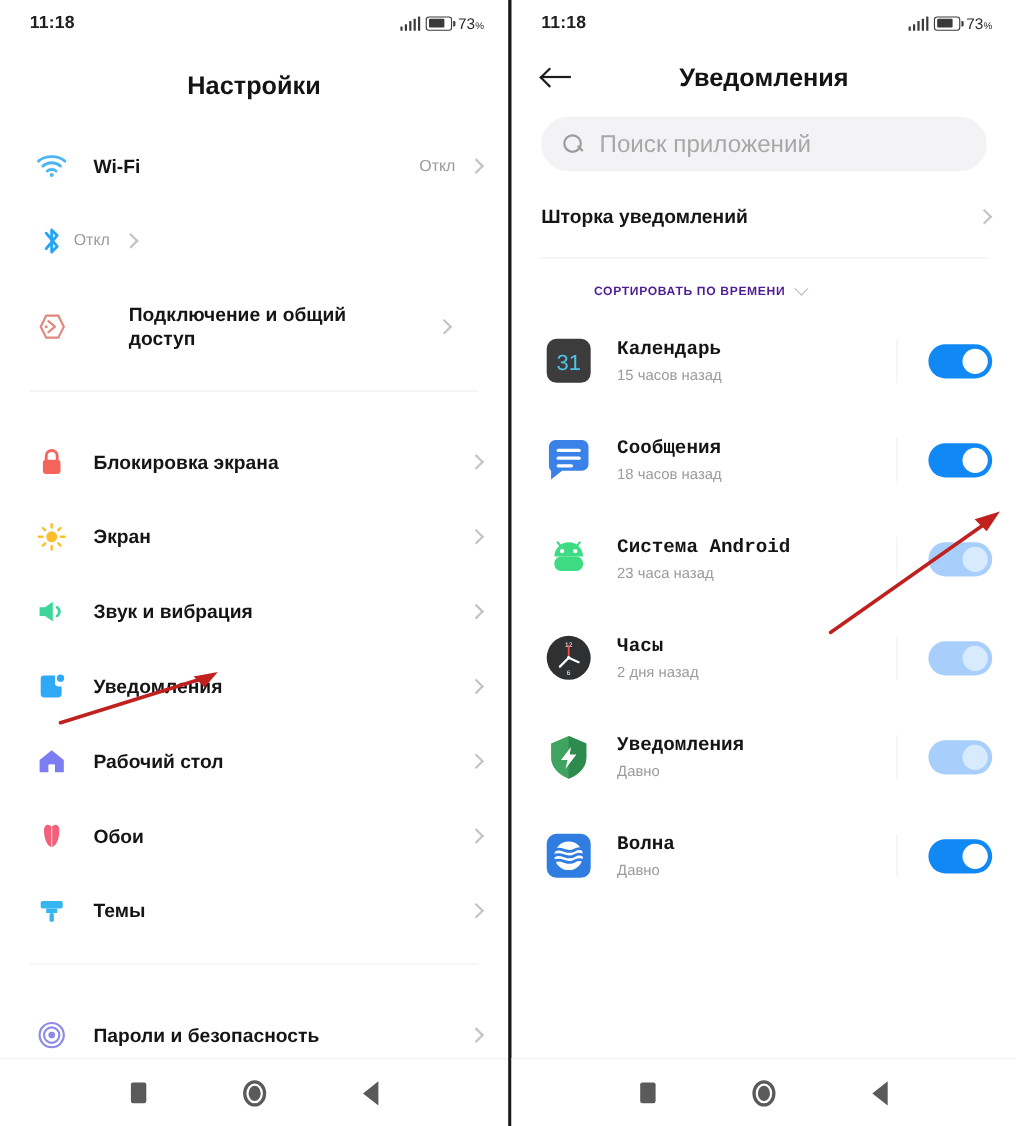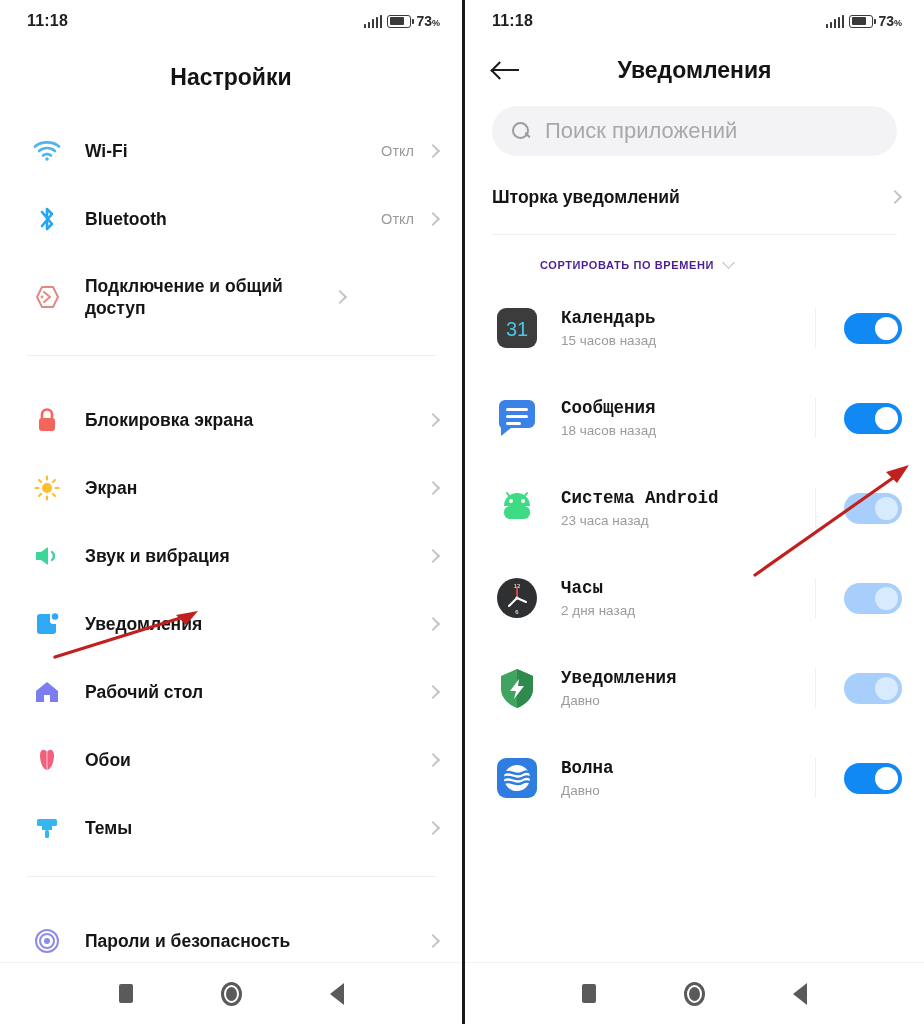--- a/index.html
+++ b/index.html
@@ -29,42 +29,42 @@
   .signal i:nth-child(5) { height: 13px; }
   .battery {
     width: 24px; height: 13px; border: 1.6px solid #3a3a3a; border-radius: 3px;
     position: relative; padding: 1.4px; display: flex;
   }
   .battery::after {
     content: ""; position: absolute; right: -3.5px; top: 3.6px;
     width: 2.2px; height: 4.5px; background: #3a3a3a; border-radius: 0 1px 1px 0;
   }
   .battery b { display: block; width: 73%; background: #3a3a3a; border-radius: 1px; }
-  .battery-pct { font-size: 14px; font-weight: bold; color: #2b2b2b; }
+  .battery-pct { font-size: 14px; font-weight: normal; color: #2b2b2b; }
   .battery-pct small { font-size: 9px; }
 
   
   .page-title {
     text-align: center; font-size: 23px; font-weight: bold;
     color: #141414; padding: 22px 0 26px;
   }
   .list { padding: 0; }
   .row {
     display: flex; align-items: center; height: 68px;
     padding: 0 24px 0 27px; cursor: pointer;
   }
   .row .ico { width: 40px; flex: 0 0 40px; display: flex; align-items: center; justify-content: center; }
   .row .label {
     flex: 1; font-size: 17.5px; font-weight: bold; color: #151515;
     margin-left: 18px; line-height: 1.28;
   }
   .row .value { font-size: 14.5px; color: #9a9a9a; margin-right: 14px; }
   .chev { width: 10px; height: 10px; border-right: 2px solid #c4c4c4; border-top: 2px solid #c4c4c4;
           transform: rotate(45deg); flex: 0 0 10px; }
-  .row.tall { height: 88px; }
+  .row.tall { height: 88px; gap: 32px; }
   .divider { height: 1px; background: #efefef; margin: 14px 27px 14px 27px; }
   .spacer-lg { height: 16px; }
 
   
   .topbar { display: flex; align-items: center; padding: 18px 24px 20px 27px; position: relative; }
   .back-arrow { width: 28px; height: 20px; position: relative; cursor: pointer; flex: 0 0 28px; }
   .back-arrow::before {
     content: ""; position: absolute; left: 0; top: 9px; width: 27px; height: 2.4px; background: #1c1c1c;
   }
   .back-arrow::after {
@@ -172,21 +172,20 @@
         <span class="value">Откл</span>
         <span class="chev"></span>
       </div>
 
       <div class="row">
         <span class="ico">
           <svg width="20" height="28" viewBox="0 0 20 28">
             <path d="M5 7 L15 19 L10 24 L10 4 L15 9 L5 21" stroke="#24a6f5" stroke-width="2.6" fill="none" stroke-linejoin="round" stroke-linecap="round"></path>
           </svg>
         </span>
-        <span class="label">Bluetooth</span>
         <span class="value">Откл</span>
         <span class="chev"></span>
       </div>
 
       <div class="row tall">
         <span class="ico">
           <svg width="30" height="30" viewBox="0 0 30 30">
             <path d="M10 5 L21 5 L26 15 L21 25 L10 25 L5 15 Z" stroke="#e08a80" stroke-width="2" fill="none"></path>
             <path d="M12 10 L18 15 L12 20" stroke="#e08a80" stroke-width="2" fill="none" stroke-linecap="round" stroke-linejoin="round"></path>
             <circle cx="10" cy="15" r="1.4" fill="#e08a80"></circle>

